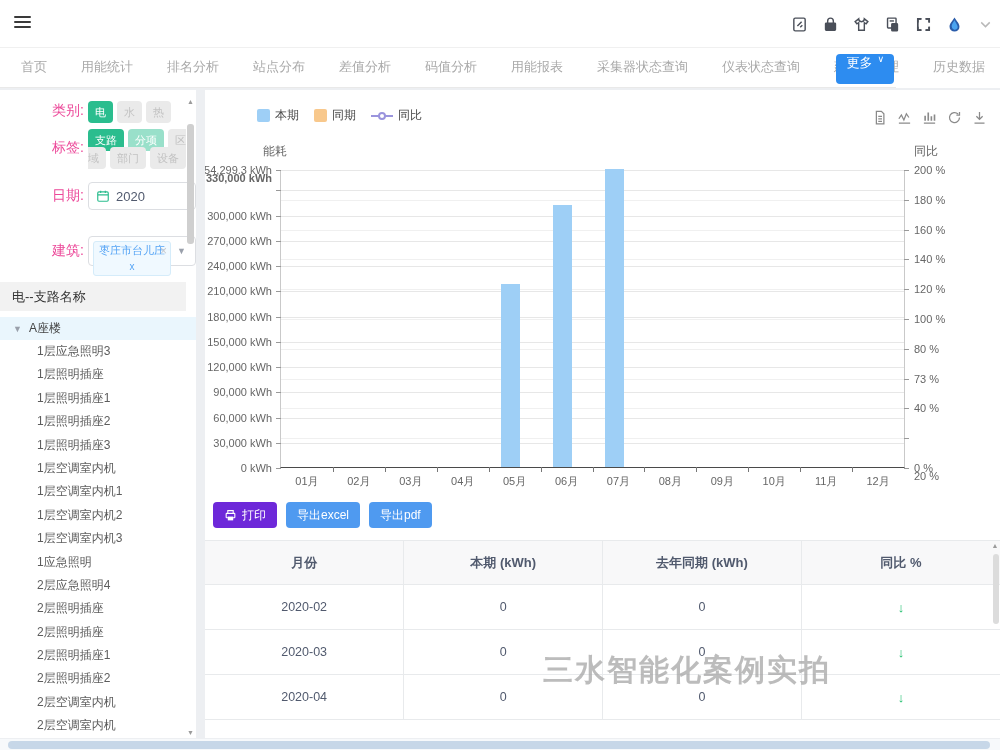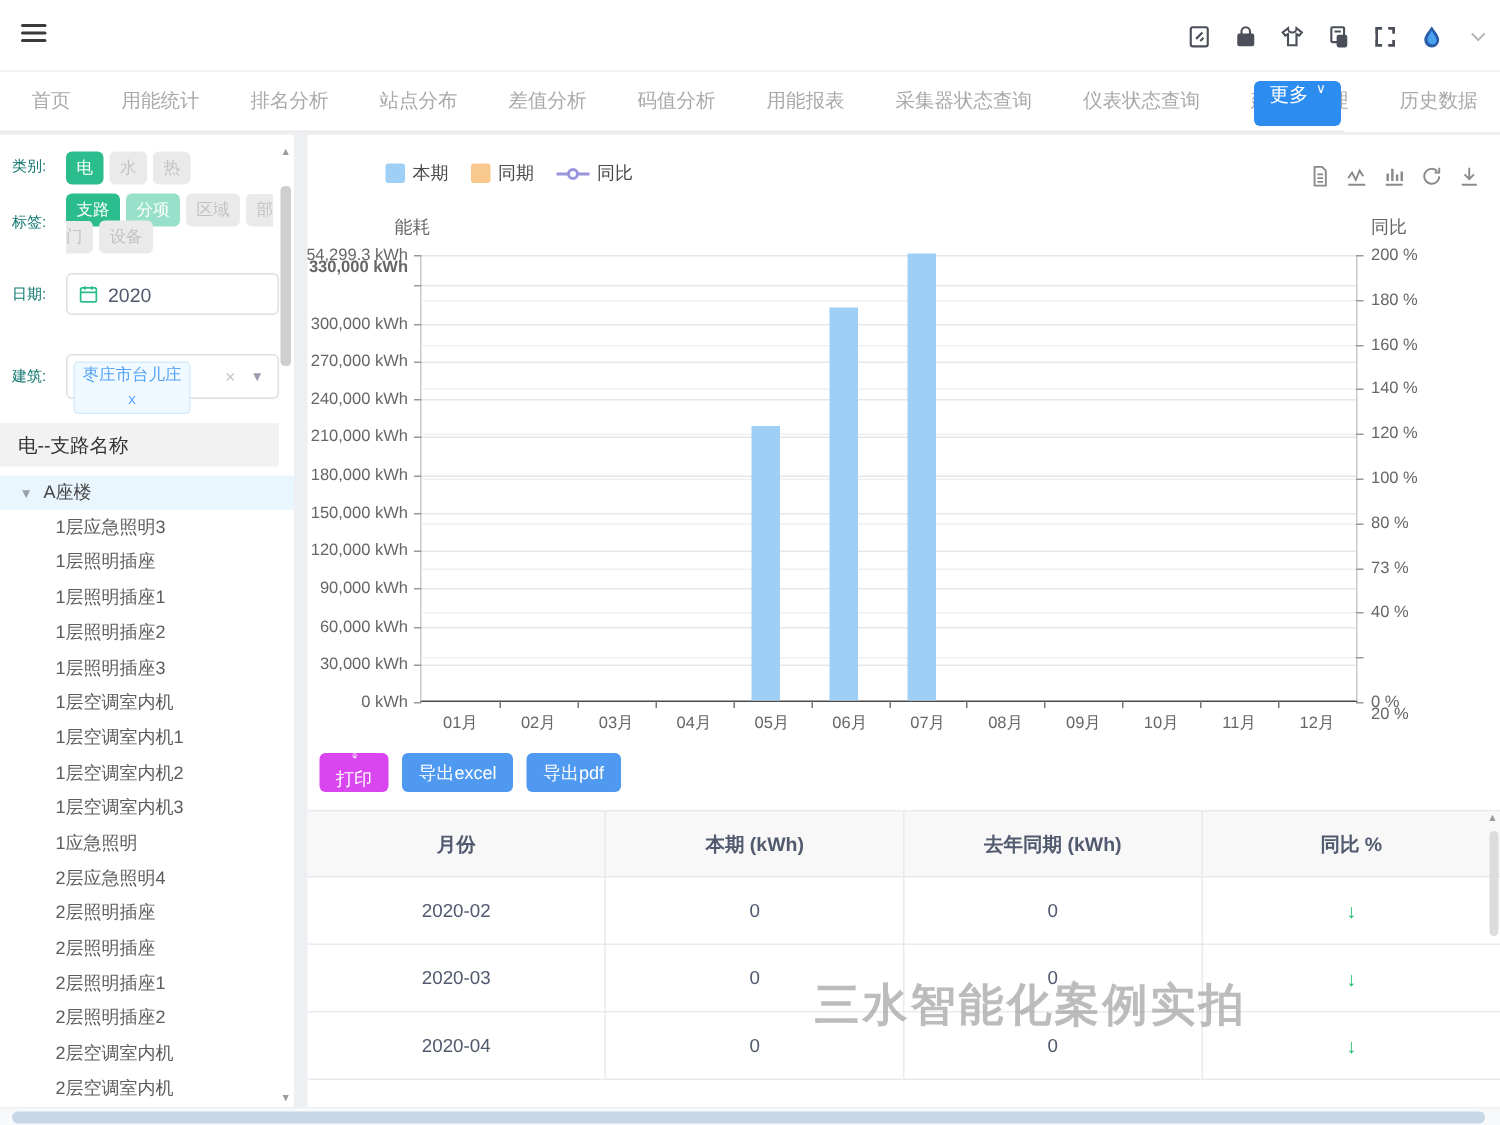--- a/index.html
+++ b/index.html
@@ -19,21 +19,21 @@
   .tabbar { position:absolute; left:0; top:48px; width:896px; height:40px; background:#fff; border-bottom:1px solid #e9e9e9; display:flex; align-items:stretch; padding-left:4px; }
   .tab { font-size:13px; color:#a9a9a9; padding:0 17px; line-height:38px; height:40px; cursor:pointer; white-space:nowrap; }
   .more-btn { position:absolute; right:2px; top:6px; height:30px; padding:0 10px; background:#2d8cf0; color:#fff; border-radius:4px; font-size:13px; display:flex; gap:5px; cursor:pointer; }
   .more-btn .caret { font-size:9px; }
   
   .content { position:absolute; left:0; top:88px; width:1000px; height:662px; background:#edeff2; }
   
   .sidebar { position:absolute; left:0; top:2px; width:196px; height:648px; background:#fff; overflow:hidden; }
   .filters { padding:12px 0 0 8px; }
   .f-row { display:flex; align-items:center; margin-bottom:10px; }
-  .f-label { width:36px; font-size:10px; color:#0f766e; flex:none; }
+  .f-label { width:36px; font-size:14px; color:#ec4899; flex:none;margin-left:44px; }
   .chip { font-size:11px; padding:5px 7px; border-radius:4px; margin-right:4px; cursor:pointer; line-height:1; }
   .chip.active { background:#2bbd8e; color:#fff; }
   .chip.semi   { background:#99e0ca; color:#fff; }
   .chip.off    { background:#eaeaea; color:#c2c2c2; }
   .date-row { margin-top:16px; }
   .input-box { width:142px; height:28px; border:1px solid #dcdee2; border-radius:4px; display:flex; align-items:center; padding-left:7px; gap:6px; background:#fff; cursor:text; }
   .input-box .val { font-size:13px; color:#515a6e; }
   .bld-row { margin-top:26px; }
   .select-box { width:142px; height:30px; border:1px solid #dcdee2; border-radius:4px; position:relative; background:#fff; cursor:pointer; }
   .sel-tag { position:absolute; left:4px; top:4px; background:#f0f9ff; border:1px solid #d5ecfa; color:#55a4f5; font-size:11px; padding:2px 5px; border-radius:3px; display:flex; gap:4px; align-items:center; line-height:1.2;flex-direction:column; }
@@ -67,21 +67,21 @@
   .bar { position:absolute; bottom:0; width:19px; background:#9ecff6; }
   .ylab  { position:absolute; right:calc(100% + 9px); transform:translateY(-50%); font-size:11px; color:#666; white-space:nowrap; }
   .yrlab { position:absolute; left:calc(100% + 10px); transform:translateY(-50%); font-size:11px; color:#666; white-space:nowrap; }
   .ytick  { position:absolute; right:100%; width:5px; height:1px; background:#999; }
   .yrtick { position:absolute; left:100%;  width:5px; height:1px; background:#999; }
   .xlab { position:absolute; top:calc(100% + 7px); transform:translateX(-50%); font-size:11px; color:#666; white-space:nowrap; }
   .xtick { position:absolute; top:100%; width:1px; height:5px; background:#777; }
   
   .btns { position:absolute; top:412px; left:8px; display:flex; gap:9px; }
   .btn { height:26px; border:none; border-radius:4px; color:#fff; font-size:12px; display:flex; align-items:center; padding:0 11px; gap:5px; cursor:pointer; font-family:inherit; }
-  .btn-print  { background:#d946ef;flex-direction:column; }
+  .btn-print  { background:#6d28d9; }
   .btn-export { background:#4f9af0; }
   .btn svg { width:13px; height:13px; }
   
   .table-wrap { position:absolute; top:450px; left:0; width:795px; }
   table { width:100%; border-collapse:collapse; font-size:12.5px; color:#515a6e; text-align:center; table-layout:fixed; }
   th { height:44px; background:#f8f8f9; border:1px solid #e8eaec; border-left:none; font-weight:bold; font-size:13px; }
   th:last-child { border-right:none; }
   td { height:45px; border-bottom:1px solid #e8eaec; border-right:1px solid #e8eaec; background:#fff; }
   td:last-child { border-right:none; }
   .arrow-down { color:#1cbe6b; font-size:13px; }

